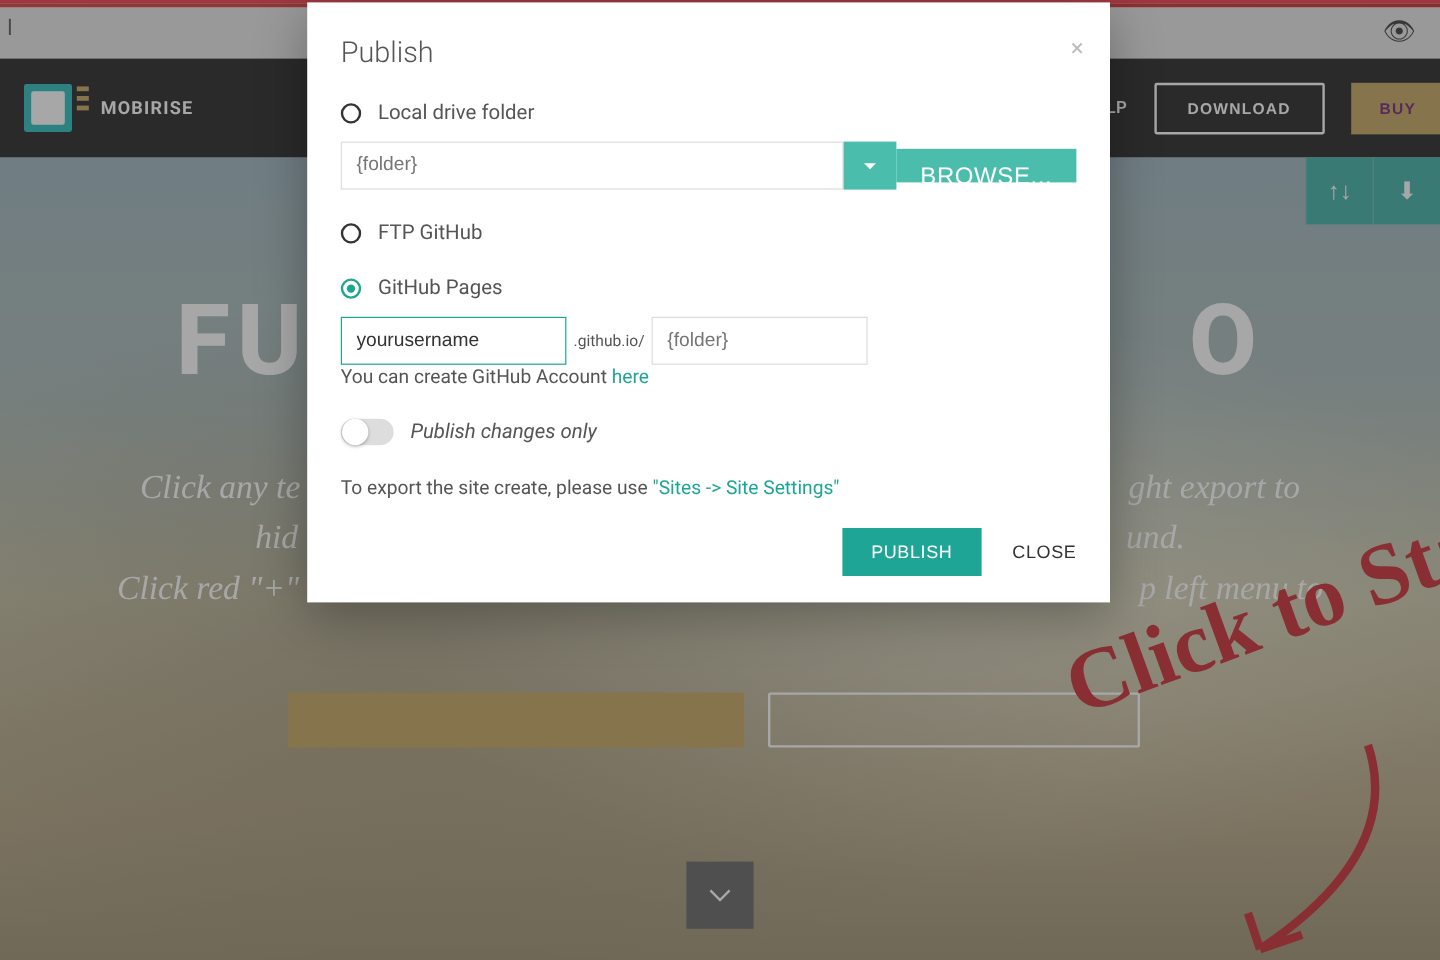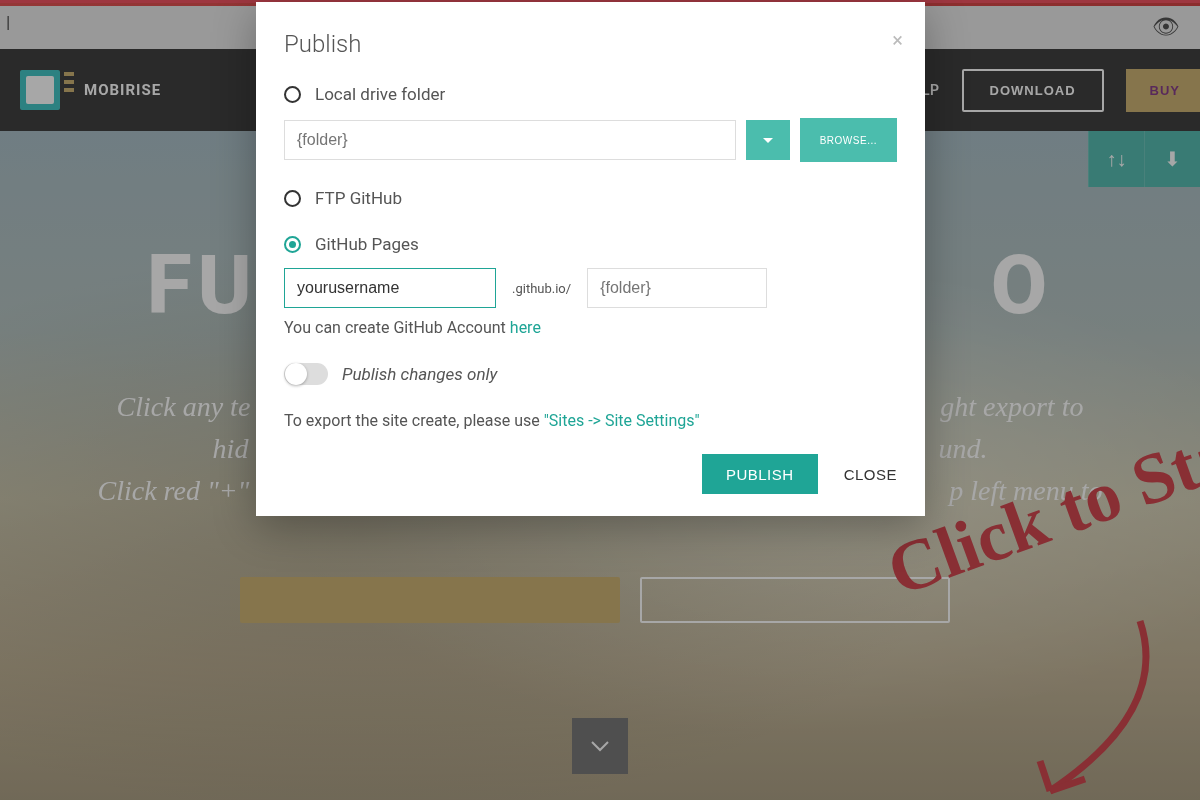--- a/index.html
+++ b/index.html
@@ -55,33 +55,33 @@
 
 .modal { position:absolute; left:256px; top:2px; width:669px; background:#fff; box-shadow:0 10px 40px rgba(0,0,0,0.3); padding:28px 28px 22px; }
 .modal-title { font-size:24px; font-weight:300; color:#555; }
 .modal-close { position:absolute; right:22px; top:26px; color:#bbb; font-size:20px; cursor:pointer; }
 .section { margin-top:26px; }
 .radio-row { display:flex; align-items:center; gap:14px; margin-bottom:14px; }
 .radio { width:17px; height:17px; border:2px solid #333; border-radius:50%; position:relative; flex-shrink:0; }
 .radio.selected { border-color:#1fa596; }
 .radio.selected::after { content:""; position:absolute; inset:3px; background:#1fa596; border-radius:50%; }
 .radio-label { font-size:17px; color:#555; }
-.input-row { display:flex; gap:10px; align-items:center; }
+.input-row { display:flex; align-items:center; }
 .input { height:40px; border:1px solid #ddd; padding:0 12px; font-size:16px; color:#333; background:#fff; }
 .input.placeholder { color:#aaa; }
 .input-folder { flex:1; }
 .dd-btn { width:44px; height:40px; background:#4bbdad; display:flex; align-items:center; justify-content:center; }
 .dd-btn::after { content:""; border:5px solid transparent; border-top-color:#fff; margin-top:5px; }
-.btn-teal { height:44px; background:#4bbdad; color:#fff; border:none; padding:12px 20px; font-size:10px; letter-spacing:0.5px; }
+.btn-teal { height:28px; background:#4bbdad; color:#fff; border:none; padding:12px 20px; font-size:20px; letter-spacing:0.5px; }
 .ftp-select { width:320px; height:40px; border:1px solid #ddd; position:relative; }
 .ftp-select::after { content:""; position:absolute; right:14px; top:16px; border:6px solid transparent; border-top-color:#888; }
-.gh-user { width:212px; border:1px solid #1fa596; outline:none; }
+.gh-user { width:188px; border:1px solid #1fa596; outline:none; }
 .gh-domain { font-size:13px; color:#555; margin:0 6px; }
 .gh-folder { width:180px; }
-.help-text { font-size:16px; color:#555; margin-top:10px; }
+.help-text { font-size:16px; color:#555; }
 .help-text a { color:#1fa596; text-decoration:none; }
 .toggle-row { display:flex; align-items:center; gap:14px; margin-top:26px;font-style:italic; }
 .toggle { width:44px; height:22px; background:#ddd; border-radius:12px; position:relative; }
 .toggle::after { content:""; position:absolute; left:1px; top:0px; width:22px; height:22px; background:#fff; border-radius:50%; box-shadow:0 1px 3px rgba(0,0,0,0.3); }
 .export-text { font-size:16px; color:#555; margin-top:26px; }
 .export-text .link { color:#1fa596; }
 .modal-footer { display:flex; justify-content:flex-end; gap:26px; align-items:center; margin-top:24px; }
 .btn-publish { height:40px; background:#1fa596; color:#fff; border:none; padding:0 24px; font-size:15px; letter-spacing:0.5px; }
 .btn-close-txt { font-size:15px; color:#333; letter-spacing:0.5px; background:none; border:none; }
 </style>

